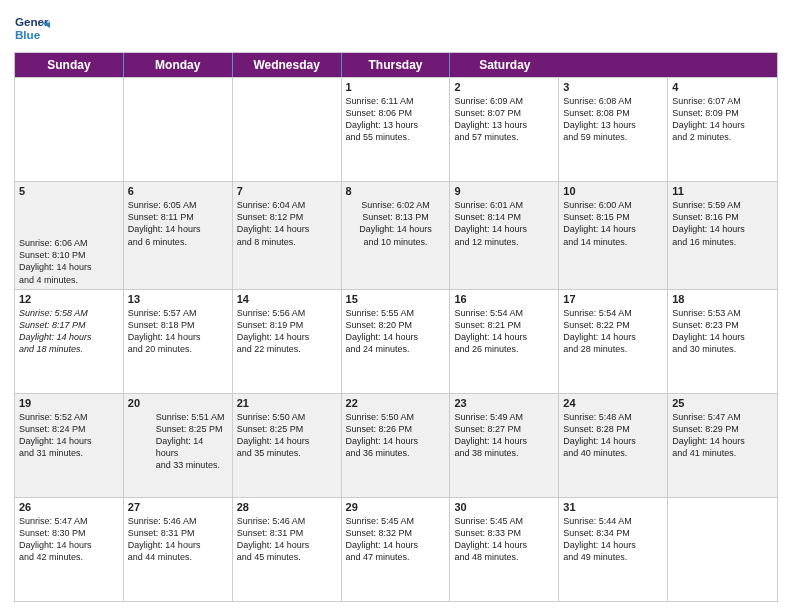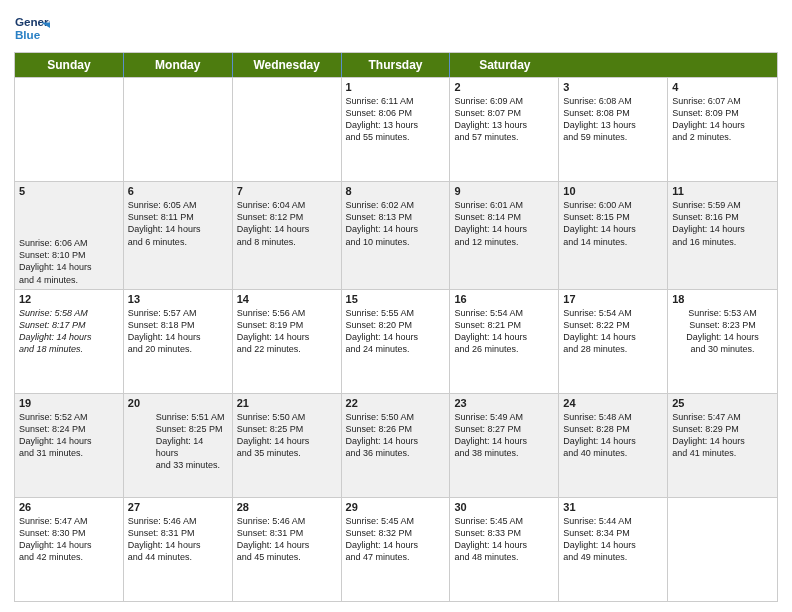--- a/index.html
+++ b/index.html
@@ -37,21 +37,21 @@
     }
     .calendar {
       flex: 1;
       display: flex;
       flex-direction: column;
       border: 1px solid #ccc;
     }
     .cal-header-row {
       display: grid;
       grid-template-columns: repeat(7, 1fr);
-      background: #4d7c0f;
+      background: #701a75;
     }
     .cal-header-cell {
       color: #fff;
       text-align: center;
       font-size: 12px;
       font-weight: bold;
       padding: 5px 2px;
       border-right: 1px solid #5a8fcc;
     }
     .cal-header-cell:last-child { border-right: none; }
@@ -175,21 +175,21 @@
           </div>
           <div class="cal-cell shaded">
             <span class="day-number">7</span>
             <div class="cell-text" style="white-space: pre-line;">Sunrise: 6:04 AM
 Sunset: 8:12 PM
 Daylight: 14 hours
 and 8 minutes.</div>
           </div>
           <div class="cal-cell shaded">
             <span class="day-number">8</span>
-            <div class="cell-text" style="white-space: pre-line;">Sunrise: 6:02 AM
+            <div class="cell-text" style="white-space: pre-line; text-align: center;">Sunrise: 6:02 AM
 Sunset: 8:13 PM
 Daylight: 14 hours
 and 10 minutes.</div>
           </div>
           <div class="cal-cell shaded">
             <span class="day-number">9</span>
             <div class="cell-text" style="white-space: pre-line;">Sunrise: 6:01 AM
 Sunset: 8:14 PM
 Daylight: 14 hours
 and 12 minutes.</div>
@@ -247,21 +247,21 @@
           </div>
           <div class="cal-cell">
             <span class="day-number">17</span>
             <div class="cell-text" style="white-space: pre-line;">Sunrise: 5:54 AM
 Sunset: 8:22 PM
 Daylight: 14 hours
 and 28 minutes.</div>
           </div>
           <div class="cal-cell">
             <span class="day-number">18</span>
-            <div class="cell-text" style="white-space: pre-line; text-align: center;">Sunrise: 5:53 AM
+            <div class="cell-text" style="white-space: pre-line;">Sunrise: 5:53 AM
 Sunset: 8:23 PM
 Daylight: 14 hours
 and 30 minutes.</div>
           </div>
         </div>
         <div class="cal-week">
           <div class="cal-cell shaded">
             <span class="day-number">19</span>
             <div class="cell-text" style="white-space: pre-line;">Sunrise: 5:52 AM
 Sunset: 8:24 PM

